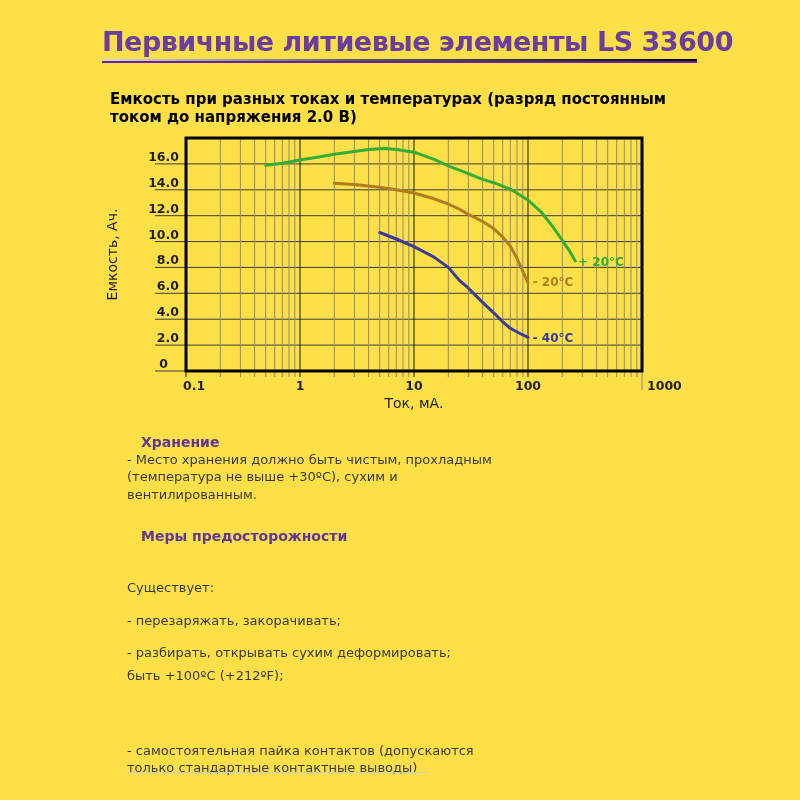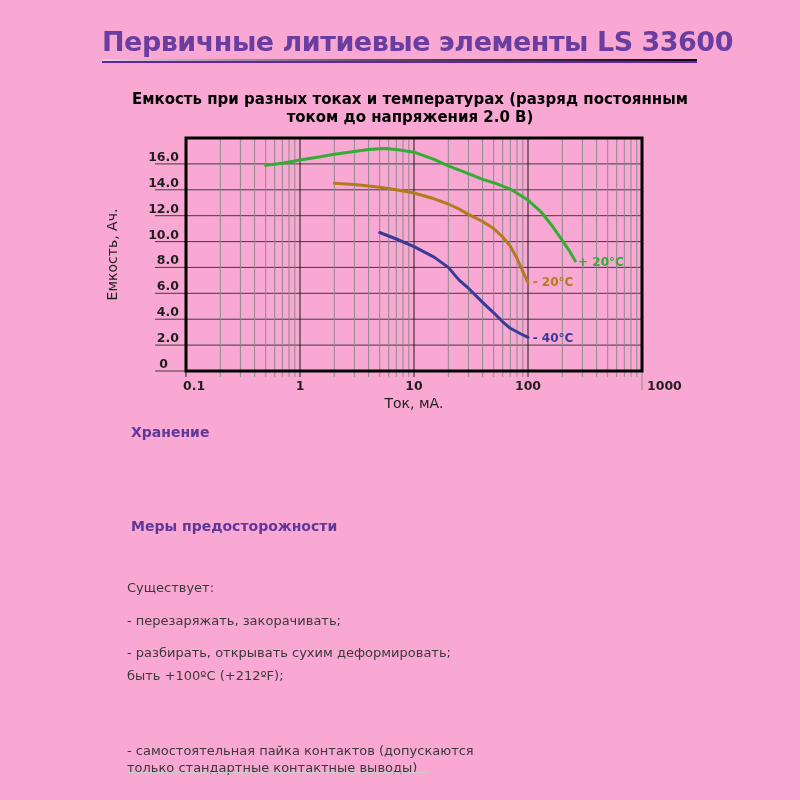--- a/index.html
+++ b/index.html
@@ -1,29 +1,29 @@
 <!DOCTYPE html>
 <html><head>
 <meta charset="utf-8">
 <style>
   html,body{margin:0;padding:0;background:#ffffff;}
-  .page{position:relative;width:800px;height:800px;background:#f9a8d4;overflow:hidden;
+  .page{position:relative;width:800px;height:800px;background:#fde047;overflow:hidden;
         font-family:"DejaVu Sans",sans-serif;}
   .page-title{position:absolute;left:102px;top:26px;margin:0;font-size:27px;font-weight:bold;
         color:#6a3da0;letter-spacing:-0.5px;white-space:nowrap;}
   .title-rule{position:absolute;left:102px;top:59px;width:595px;height:4px;}
   .title-rule .rule-dark{height:2px;background:linear-gradient(90deg,#d9d9d9,#555555 45%,#0a0a0a);}
   .title-rule .rule-purple{height:2px;background:#6c1fa6;}
-  .chart-title{position:absolute;left:110px;top:90px;width:600px;text-align:center;
+  .chart-title{position:absolute;left:110px;top:90px;width:600px;text-align:left;
         font-size:15px;font-weight:bold;color:#000000;line-height:18px;}
   #chart-svg{position:absolute;left:0;top:0;}
   .tick{font-family:"DejaVu Sans",sans-serif;font-size:12.5px;font-weight:bold;fill:#1f1f1f;}
   .axis-title{font-family:"DejaVu Sans",sans-serif;font-size:14px;fill:#1f1f1f;}
   .series-label{font-family:"DejaVu Sans",sans-serif;font-size:12px;font-weight:bold;}
-  .sec-heading{position:absolute;left:127px;margin:4px;font-size:14px;font-weight:bold;
+  .sec-heading{position:absolute;left:127px;margin:14px;font-size:14px;font-weight:bold;
         color:#5f3797;white-space:nowrap;}
   .body-text{position:absolute;left:127px;font-size:13px;color:#3a3a3a;line-height:17.3px;
         white-space:nowrap;}
   .footer-divider{position:absolute;left:127px;top:772px;width:301px;height:1px;background:#cccccc;}
 </style>
 </head>
 <body>
 
 <div class="page">
 
@@ -105,20 +105,25 @@
       <text class="series-label" x="578.1" y="266.3" fill="#33ad33">+ 20°C</text>
       <polyline points="334.3,183.3 354.4,184.6 368.6,185.9 379.7,187.2 396.3,189.8 414.0,193.0 434.1,198.8 448.3,204.0 459.4,209.2 468.4,214.4 482.6,221.5 493.7,228.6 502.7,237.0 510.3,246.1 517.0,258.4 522.8,271.3 528.0,283.0" fill="none" stroke="#b07d1e" stroke-width="3" stroke-linecap="round" stroke-linejoin="round"></polyline>
       <text class="series-label" x="532.7" y="285.7" fill="#b07d1e">- 20°C</text>
       <polyline points="379.7,232.5 396.3,239.0 414.0,246.7 434.1,257.1 448.3,267.4 459.4,280.4 468.4,288.2 482.6,302.4 493.7,312.8 502.7,321.8 510.3,328.3 520.0,333.5 528.0,337.3" fill="none" stroke="#3a3a99" stroke-width="3" stroke-linecap="round" stroke-linejoin="round"></polyline>
       <text class="series-label" x="532.7" y="342.0" fill="#3a3a99">- 40°C</text>
       <text class="axis-title" x="414" y="408" text-anchor="middle">Ток, мА.</text>
       <text class="axis-title" x="117" y="254.5" text-anchor="middle" transform="rotate(-90 117 254.5)">Емкость, Ач.</text>
     </svg>
 
   <h2 class="sec-heading" style="top:420px">Хранение</h2>
+  <div class="body-text" style="top:451px">
+    <div>- Место хранения должно быть чистым, прохладным</div>
+    <div>(температура не выше +30ºС), сухим и</div>
+    <div>вентилированным.</div>
+  </div>
 
   <h2 class="sec-heading" style="top:514px">Меры предосторожности</h2>
   <div class="body-text" style="top:579px">Существует:</div>
 
   <div class="body-text" style="top:612px">- перезаряжать, закорачивать;</div>
   <div class="body-text" style="top:644px">- разбирать, открывать сухим деформировать;</div>
   <div class="body-text" style="top:667px">
     <div>быть +100ºС (+212ºF);</div>
   </div>
   <div class="body-text" style="top:742px">

